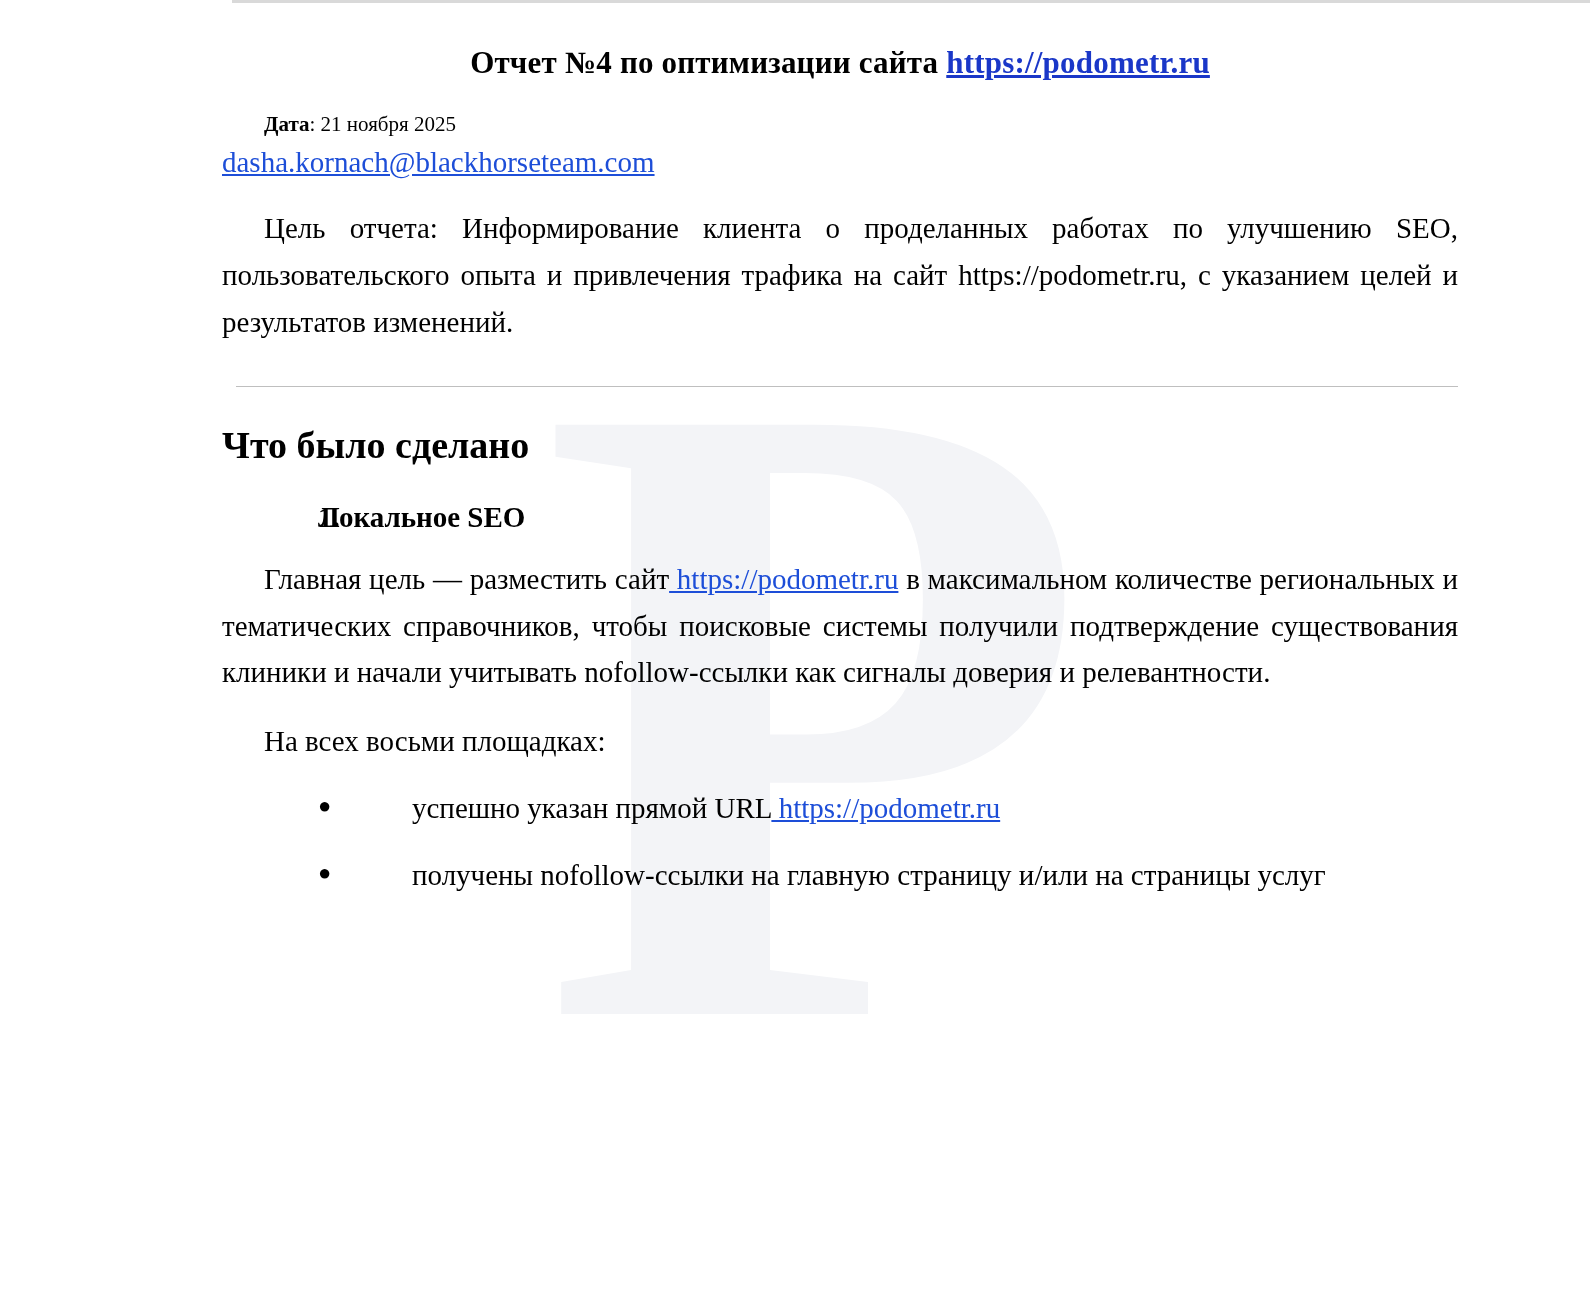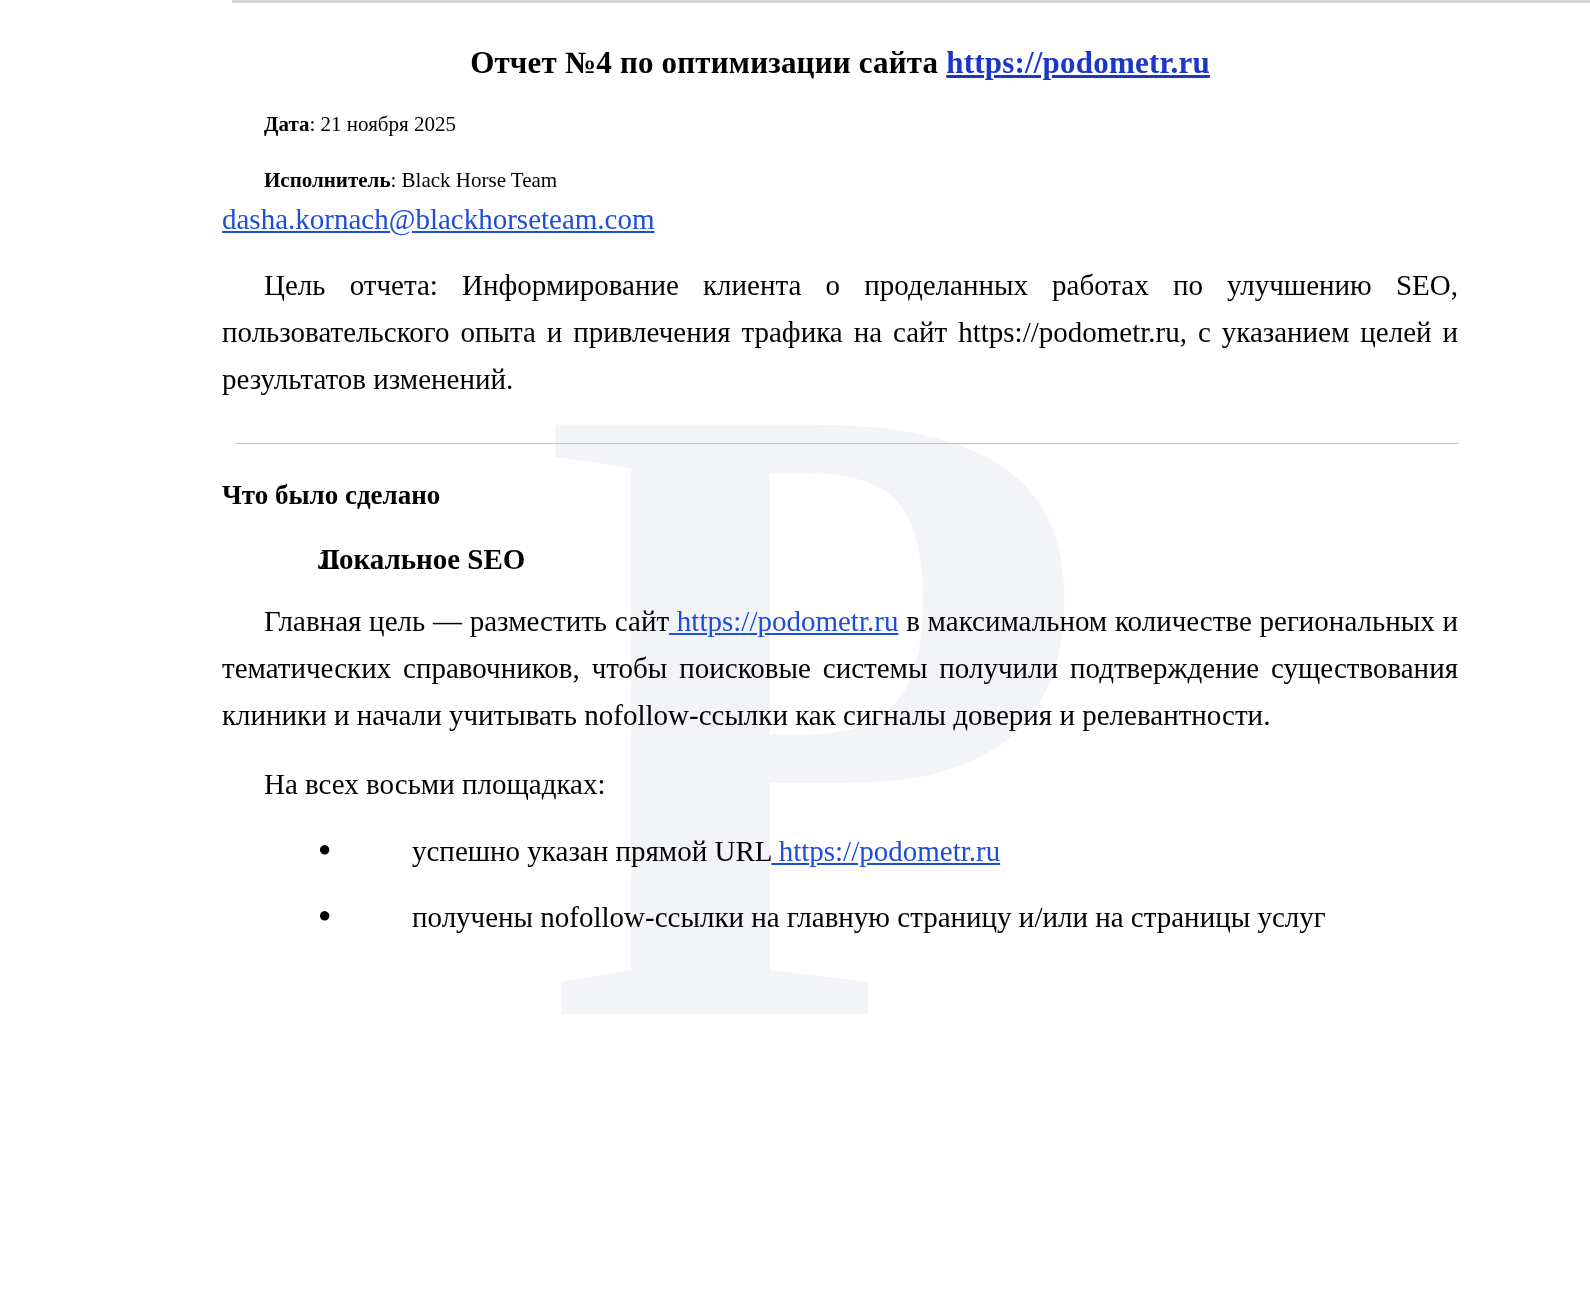--- a/index.html
+++ b/index.html
@@ -96,21 +96,21 @@
   }
 
   hr.divider {
     border: none;
     border-top: 1px solid #bfbfbf;
     margin: 40px 0 0 14px;
     width: calc(100% - 14px);
   }
 
   h2.section {
-    font-size: 27px;
+    font-size: 38px;
     font-weight: bold;
     margin: 34px 0 12px 0;
     line-height: 1.3;
   }
 
   .num-item {
     font-size: 29px;
     font-weight: bold;
     margin: 30px 0 0 0;
     display: flex;
@@ -157,23 +157,20 @@
 <div class="doc">
 
   <h1 class="doc-title">
     <span>Отчет №4 по оптимизации сайта </span><a class="link-title" href="#">https://podometr.ru</a>
   </h1>
 
   <p class="meta">
     <span class="lbl">Дата</span><span>: 21 ноября 2025</span>
   </p>
 
-  <p class="meta">
-    <span class="lbl">Исполнитель</span><span>: Black Horse Team</span>
-  </p>
 
 
   <p class="email-line">
     <a class="link" href="#">dasha.kornach@blackhorseteam.com</a>
   </p>
 
   <p class="para">
     <span class="lbl">Цель отчета</span><span>: Информирование клиента о проделанных работах по улучшению SEO, пользовательского опыта и привлечения трафика на сайт https://podometr.ru, с указанием целей и результатов изменений.</span>
   </p>
 

